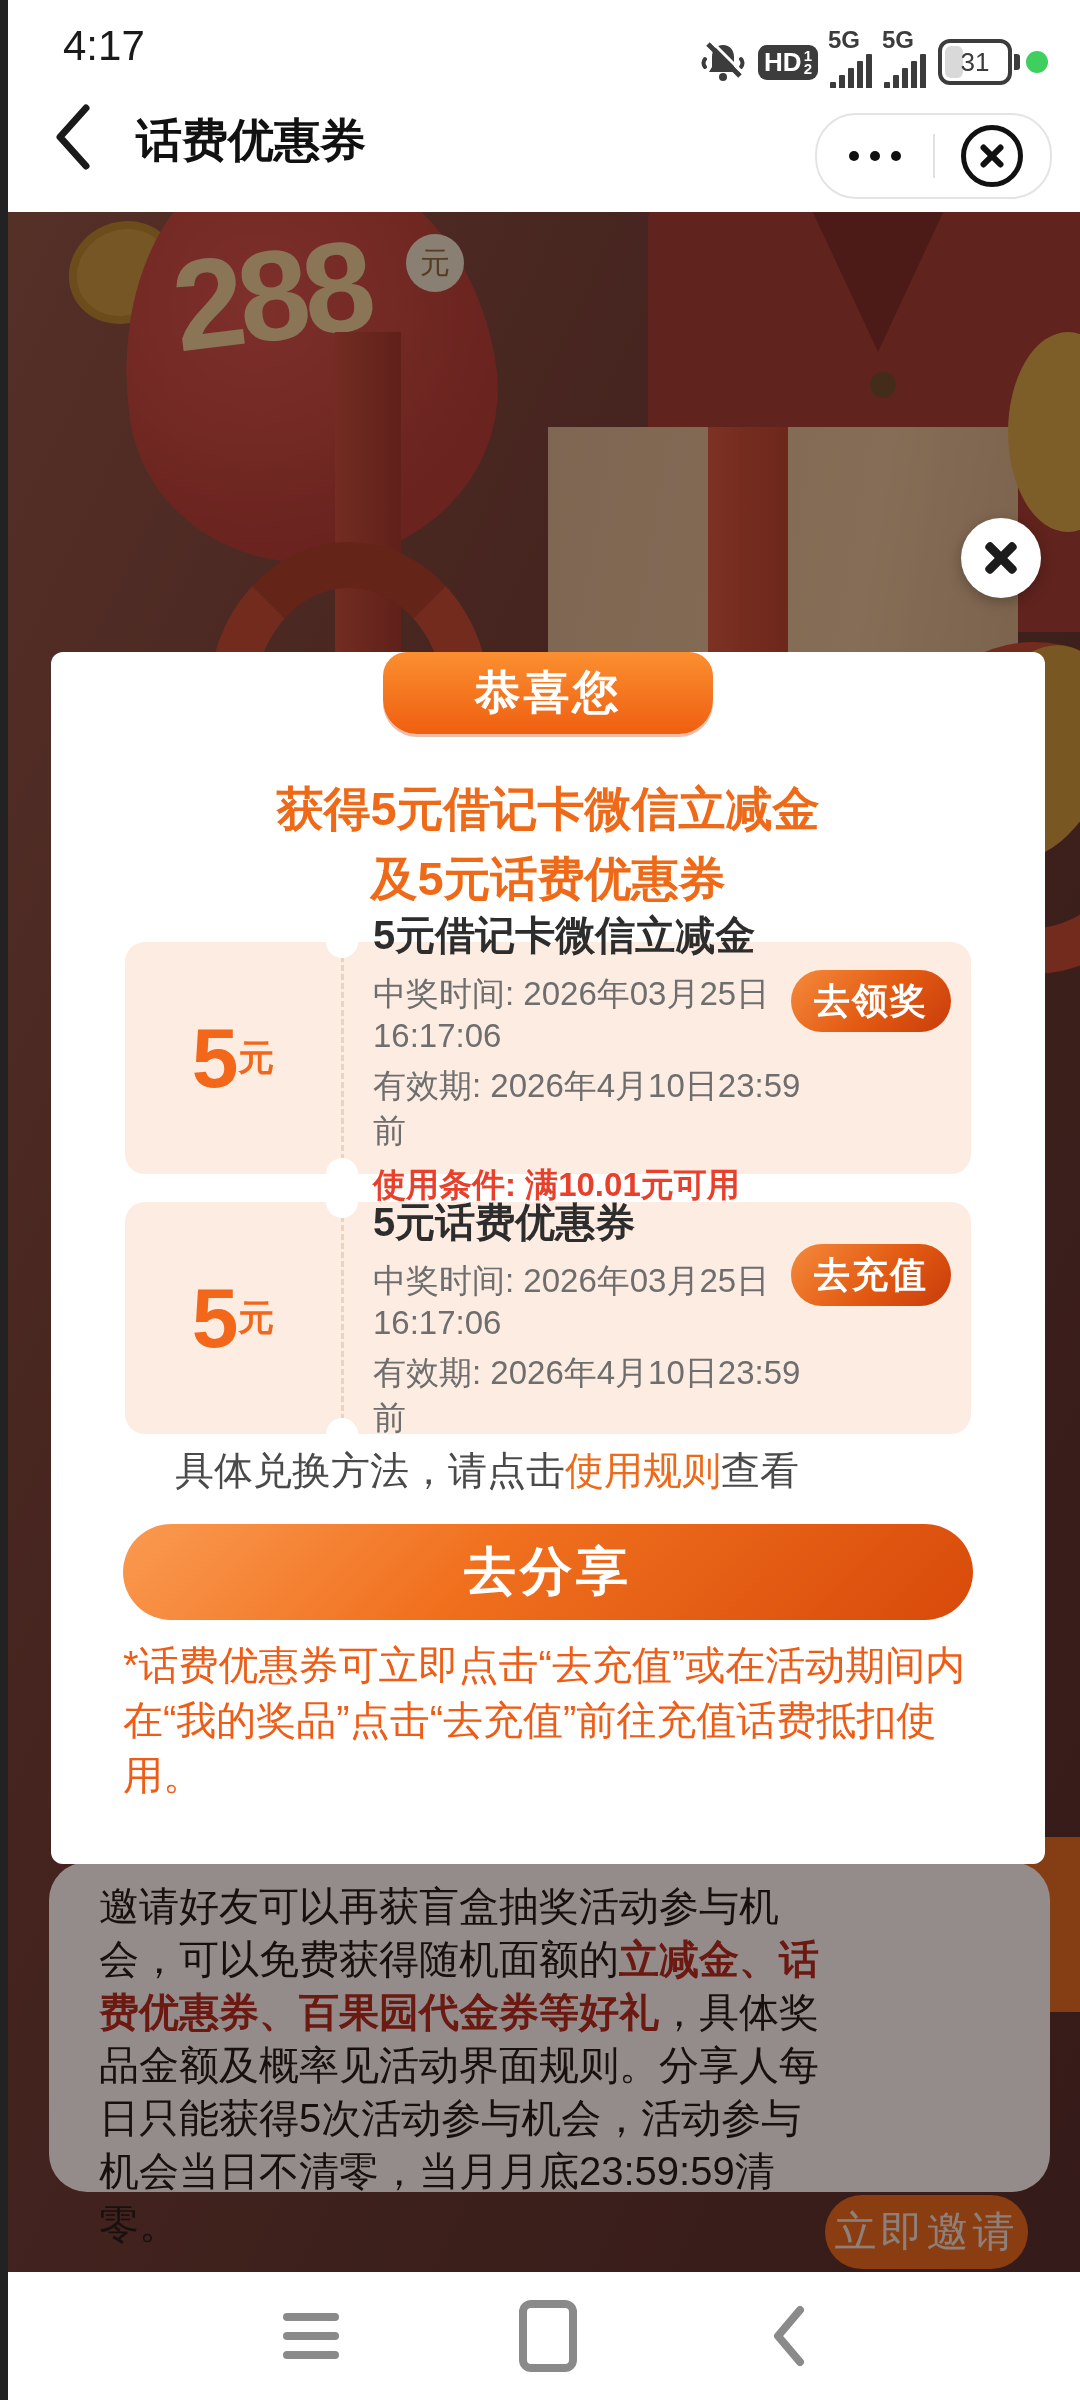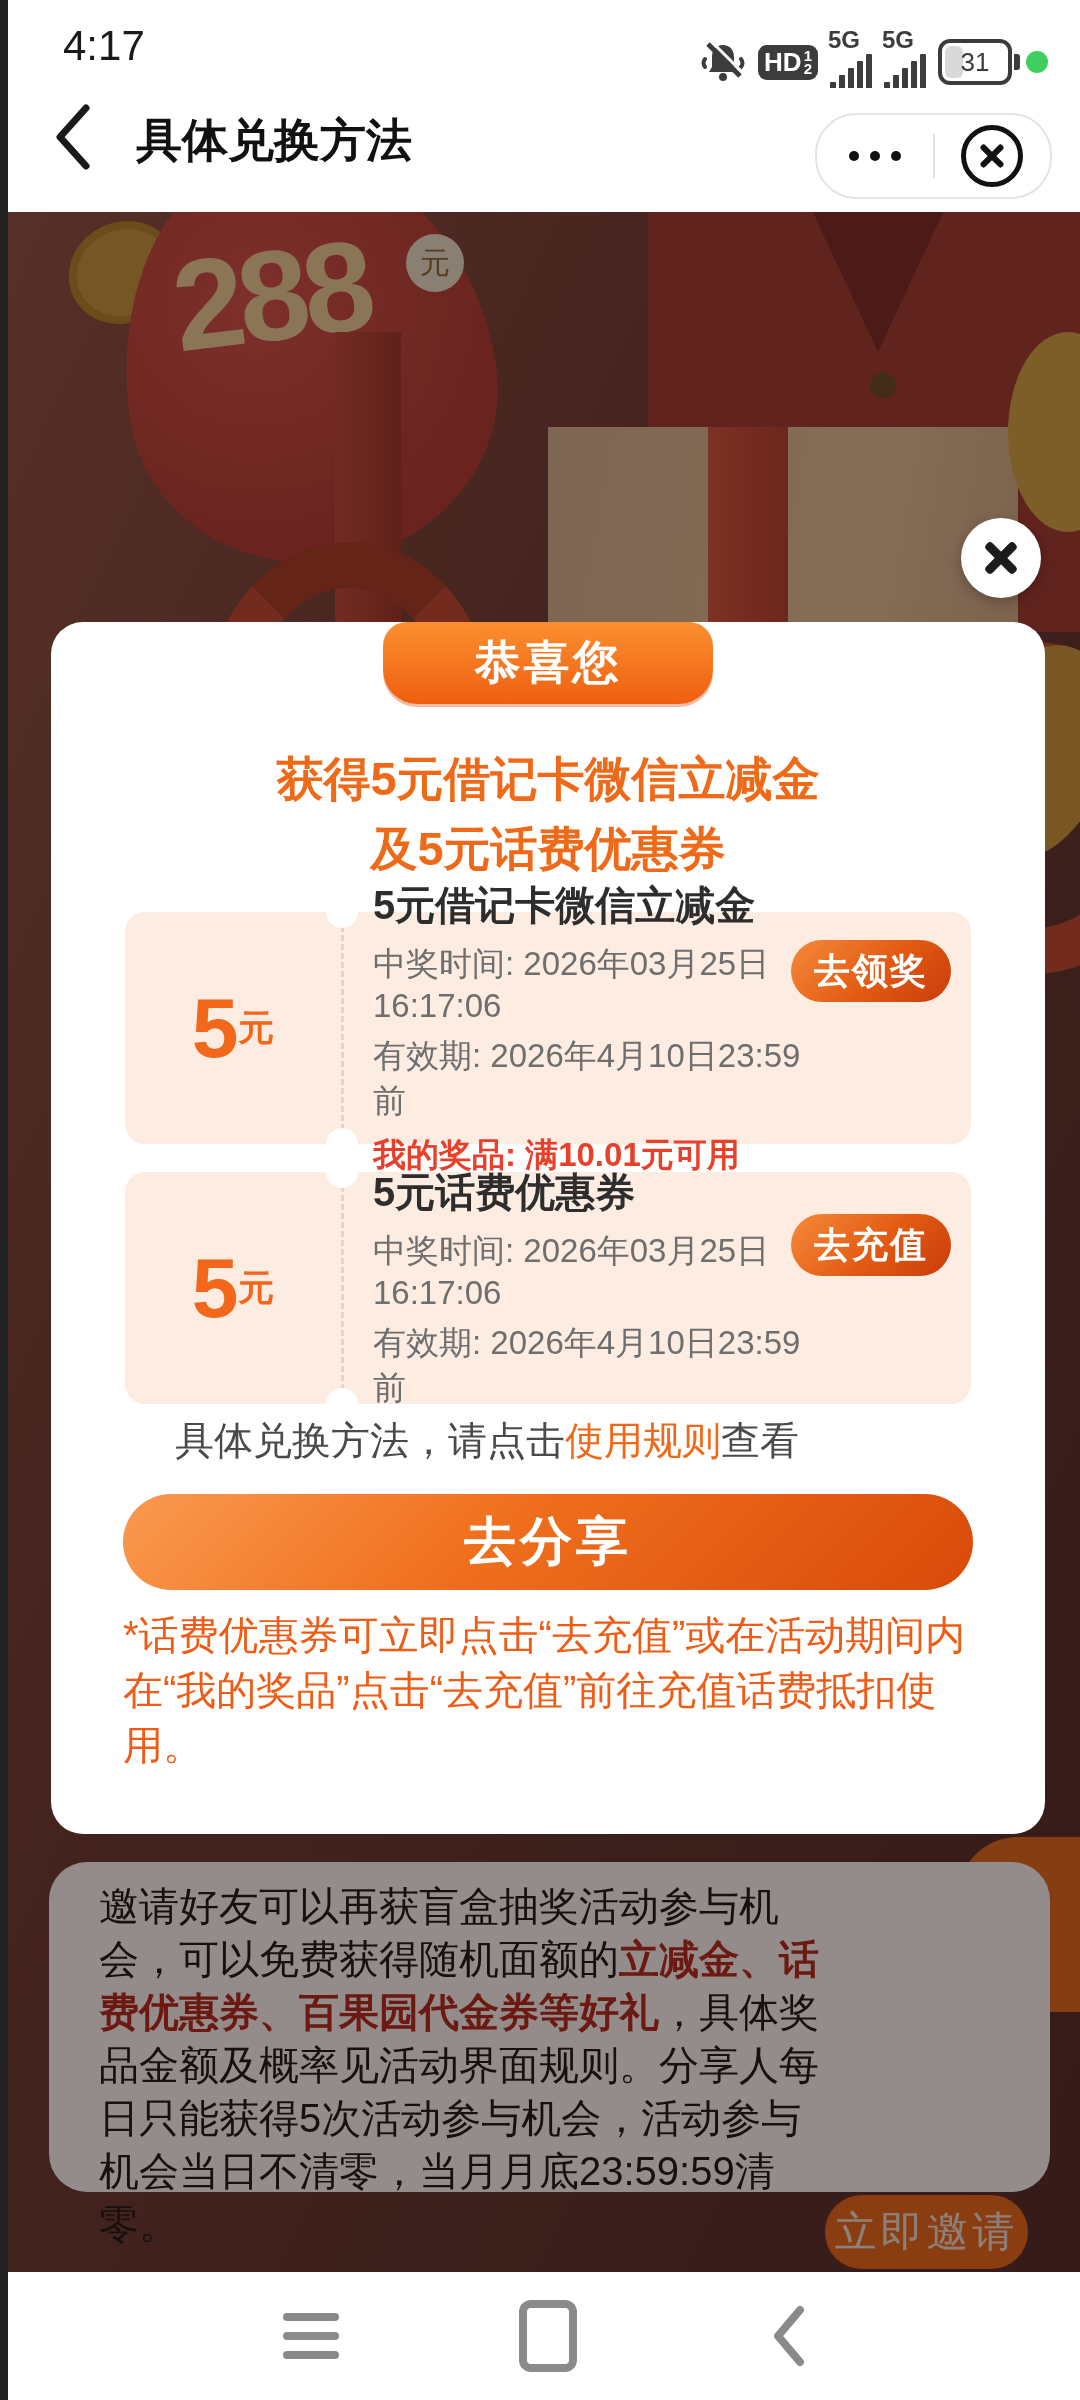--- a/index.html
+++ b/index.html
@@ -65,21 +65,21 @@
              font-size:42px;display:flex;align-items:center;justify-content:center;letter-spacing:4px;}
   .dim{left:0;top:0;width:1080px;height:2060px;background:rgba(26,10,9,0.47);}
 
   
   .floatclose{left:953px;top:518px;width:80px;height:80px;border-radius:50%;background:#fff;box-shadow:0 4px 14px rgba(0,0,0,0.25);}
   .floatclose::before,.floatclose::after{content:"";position:absolute;left:50%;top:50%;width:40px;height:9px;background:#1c1c1c;border-radius:4px;}
   .floatclose::before{transform:translate(-50%,-50%) rotate(45deg);}
   .floatclose::after{transform:translate(-50%,-50%) rotate(-45deg);}
 
   
-  .modal{left:43px;top:622px;width:994px;height:1212px;background:#fff;border-radius:32px;}
+  .modal{left:43px;top:652px;width:994px;height:1212px;background:#fff;border-radius:12px;}
   .banner{left:332px;top:0;width:330px;height:82px;background:linear-gradient(180deg,#fb8f30 0%,#ef5f10 100%);
           border-radius:24px 24px 34px 34px;display:flex;align-items:center;justify-content:center;
           box-shadow:0 3px 0 rgba(200,70,10,0.35);}
   .banner span{color:#fff;font-size:46px;font-weight:bold;letter-spacing:3px;}
   .headline{left:0;top:122px;width:994px;text-align:center;color:#ee6a18;font-size:47px;font-weight:bold;line-height:70px;}
 
   .card{left:74px;width:846px;height:232px;background:#fcece1;border-radius:20px;}
   .card1{top:290px;}
   .card2{top:550px;}
   .amtzone{position:absolute;left:0;top:0;width:216px;height:100%;display:flex;align-items:center;justify-content:center;}
@@ -162,21 +162,21 @@
         <div class="nub"></div>
         <div class="gdot"></div>
       </div>
     </div>
   </div>
 
   <div class="abs header">
     <svg class="abs backchev" viewBox="0 0 44 70">
       <polyline points="36,6 10,35 36,64" fill="none" stroke="#1a1a1a" stroke-width="7" stroke-linecap="round" stroke-linejoin="round"></polyline>
     </svg>
-    <div class="abs htitle">具体兑换方法</div>
+    <div class="abs htitle">话费优惠券</div>
     <div class="abs capsule">
       <div class="caphalf">
         <div class="dots">
             <b></b>
             <b></b>
             <b></b>
           </div>
       </div>
       <div class="capdiv"></div>
       <div class="caphalf">
@@ -228,21 +228,21 @@
         <span class="num">5</span>
           <span class="unit">元</span>
       </div>
       <div class="cdiv"></div>
       <div class="notch notchT"></div>
       <div class="notch notchB"></div>
       <div class="cbody">
         <div class="ctitle">5元借记卡微信立减金</div>
         <div class="cmeta">中奖时间: 2026年03月25日 16:17:06</div>
         <div class="cmeta">有效期: 2026年4月10日23:59前</div>
-        <div class="ccond">我的奖品: 满10.01元可用</div>
+        <div class="ccond">使用条件: 满10.01元可用</div>
       </div>
       <div class="cbtn cbtn1">去领奖</div>
     </div>
 
     <div class="abs card card2">
       <div class="amtzone">
         <span class="num">5</span>
           <span class="unit">元</span>
       </div>
       <div class="cdiv"></div>

